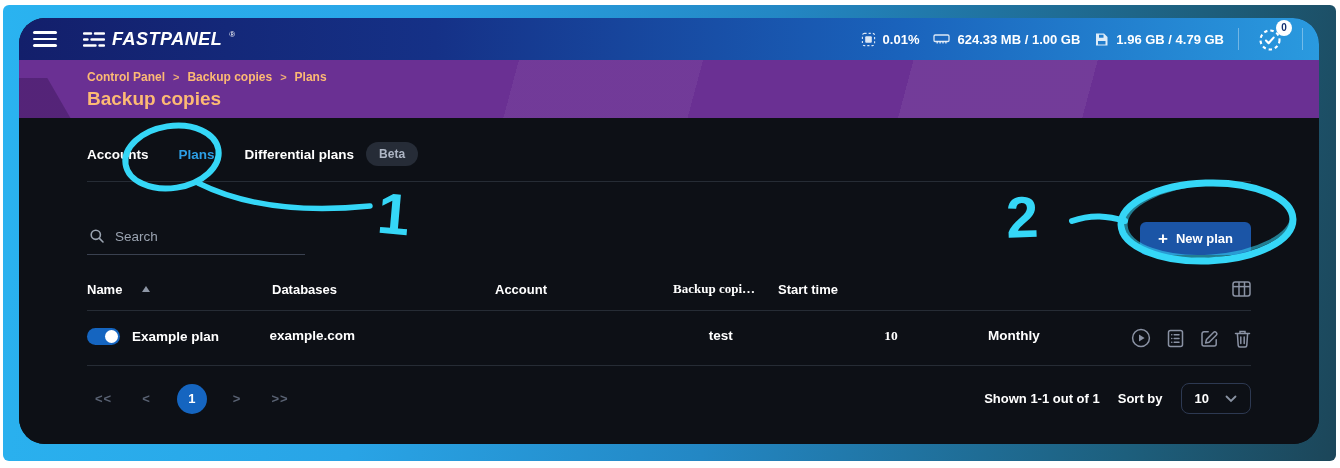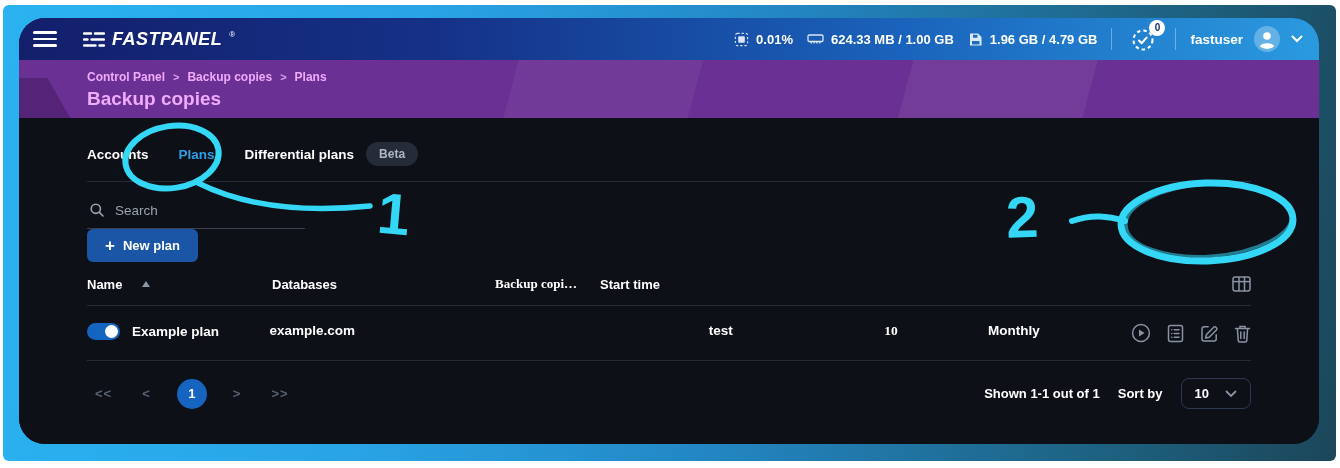--- a/index.html
+++ b/index.html
@@ -36,21 +36,21 @@
   .tasks { position:relative; display:flex; margin:0 4px; cursor:pointer; }
   .badge {
     position:absolute; top:-6px; right:-8px; background:#fff; color:#15306f;
     font-size:10px; font-weight:bold; min-width:16px; height:16px; border-radius:8px;
     display:flex; align-items:center; justify-content:center; padding:0 4px;
   }
   .user { display:flex; align-items:center; gap:10px; cursor:pointer; }
   .username { font-size:13.5px; font-weight:bold; }
 
   
-  .banner { flex:0 0 58px; background:#6a3093; position:relative; overflow:hidden; padding:10px 0 0 68px; color:#f0abfc; }
+  .banner { flex:0 0 58px; background:#6a3093; position:relative; overflow:hidden; padding:10px 0 0 68px; color:#fdba74; }
   .banner::before {
     content:''; position:absolute; inset:0; pointer-events:none;
     background:linear-gradient(105deg, transparent 0 38%, rgba(255,255,255,.05) 38% 52%, transparent 52% 68%, rgba(255,255,255,.06) 68% 82%, transparent 82%);
   }
   .banner::after {
     content:''; position:absolute; left:0; bottom:0; width:90px; height:40px; pointer-events:none;
     background:linear-gradient(60deg, rgba(20,0,40,.25) 0 45%, transparent 46%);
   }
   .breadcrumb { display:flex; gap:8px; font-size:12px; font-weight:bold; align-items:center; position:relative; z-index:1; }
   .crumb { cursor:pointer; }
@@ -59,35 +59,35 @@
 
   
   .content { flex:1; background:#0d1016; padding:0 68px; position:relative; }
 
   .tabs { display:flex; align-items:center; gap:30px; padding:24px 0 15px; border-bottom:1px solid #262c35; }
   .tab { font-size:13.5px; font-weight:bold; color:#fff; cursor:pointer; }
   .tab.active { color:#2d9fe6; }
   .tab-with-badge { display:flex; align-items:center; gap:12px; }
   .beta-pill { background:#262c37; color:#aeb6c4; font-size:12px; font-weight:bold; border-radius:13px; padding:5px 13px;text-align:right; }
 
-  .toolbar { margin-top:16px; display:flex; justify-content:space-between; align-items:flex-start;flex-direction:column; }
+  .toolbar { margin-top:40px; display:flex; justify-content:space-between; align-items:flex-end; }
   .searchbox { width:218px; display:flex; align-items:center; gap:10px; border-bottom:1px solid #3a4150; padding:4px 2px 10px; color:#9aa3b0; }
   .searchbox input {
     background:transparent; border:none; outline:none; color:#d7dbe2;
     font-size:13.5px; width:100%; font-family:"Liberation Sans", sans-serif;
   }
   .searchbox input::placeholder { color:#9aa3b0; opacity:1; }
   .new-plan-btn {
     background:#1b55a6; color:#fff; border:none; border-radius:6px; padding:9px 18px;
     font-size:13px; font-weight:bold; display:flex; align-items:center; gap:8px; cursor:pointer;
     font-family:"Liberation Sans", sans-serif;
   }
   .new-plan-btn .plus { font-size:17px; font-weight:bold; line-height:13px; }
 
-  .thead { display:flex; align-items:center; margin-top:14px; padding-bottom:13px; border-bottom:1px solid #262c35; color:#fff; font-size:13px; font-weight:bold; }
+  .thead { display:flex; align-items:center; margin-top:26px; padding-bottom:13px; border-bottom:1px solid #262c35; color:#fff; font-size:13px; font-weight:bold; }
   .trow  { display:flex; align-items:flex-start; padding:17px 0; border-bottom:1px solid #262c35; color:#fff; font-size:13.5px; font-weight:bold; }
   .col-name{width:185px; display:flex; align-items:center; gap:12px;}
   .col-sites{width:222px;} .col-db{width:223px;} .col-account{width:178px;}
   .col-backup{width:105px;font-family:Liberation Serif, serif;} .col-start{width:145px;}
   .col-actions{flex:1; display:flex; justify-content:flex-end; align-items:center; gap:15px; color:#8a92a4;}
   .sort-tri { display:inline-block; width:0; height:0; border-left:4.5px solid transparent; border-right:4.5px solid transparent; border-bottom:6px solid #8d96a5; margin-left:8px; }
   .icon-btn { display:flex; cursor:pointer; color:#8a92a4; }
 
   .toggle { width:33px; height:17px; border-radius:9px; background:#1565c0; position:relative; cursor:pointer; flex:0 0 33px; }
   .toggle .knob { position:absolute; right:2px; top:2px; width:13px; height:13px; border-radius:50%; background:#fff; }
@@ -167,35 +167,20 @@
         </div>
         <span class="vdiv"></span>
         <div class="tasks">
           <svg width="27" height="27" viewBox="0 0 27 27">
               <circle cx="13" cy="14" r="9.5" fill="none" stroke="#fff" stroke-width="2.1" stroke-dasharray="3.4 3"></circle>
               <path d="M9 14.6 l2.6 2.6 5-5.6" stroke="#fff" stroke-width="2.1" fill="none" stroke-linecap="round" stroke-linejoin="round"></path>
             </svg>
           <span class="badge">0</span>
         </div>
         <span class="vdiv"></span>
-        <div class="user">
-          <span class="username">fastuser</span>
-          <span style="display:flex;">
-            <svg width="28" height="28" viewBox="0 0 28 28">
-                <circle cx="14" cy="14" r="13" fill="rgba(255,255,255,.28)"></circle>
-                <circle cx="14" cy="11" r="3.8" fill="#fff"></circle>
-                <path d="M6.8 21.5c1.6-4.4 12.8-4.4 14.4 0a13 13 0 0 1-14.4 0z" fill="#fff"></path>
-              </svg>
-          </span>
-          <span style="display:flex;">
-            <svg width="12" height="8" viewBox="0 0 12 8">
-                <path d="M1.5 1.5 6 6 10.5 1.5" stroke="#fff" stroke-width="2" fill="none" stroke-linecap="round"></path>
-              </svg>
-          </span>
-        </div>
       </div>
     </div>
 
     <div class="banner">
       <div class="breadcrumb">
         <span class="crumb">Control Panel</span>
         <span class="crumb-sep">&gt;</span>
         <span class="crumb">Backup copies</span>
         <span class="crumb-sep">&gt;</span>
         <span class="crumb">Plans</span>
@@ -229,20 +214,21 @@
           <span>New plan</span>
         </button>
       </div>
 
       <div class="thead">
         <div class="col-name">
           <span>Name</span>
             <span class="sort-tri"></span>
         </div>
         <div class="col-db">Databases</div>
+        <div class="col-account">Account</div>
         <div class="col-backup">Backup copi…</div>
         <div class="col-start">Start time</div>
         <div class="col-actions">
           <span class="icon-btn">
             <svg width="19" height="16" viewBox="0 0 19 16">
                 <rect x="1" y="1" width="17" height="14" rx="2.2" fill="none" stroke="currentColor" stroke-width="1.5"></rect>
                 <line x1="7" y1="1" x2="7" y2="15" stroke="currentColor" stroke-width="1.5"></line>
                 <line x1="12.5" y1="1" x2="12.5" y2="15" stroke="currentColor" stroke-width="1.5"></line>
                 <line x1="1" y1="5.6" x2="18" y2="5.6" stroke="currentColor" stroke-width="1.5"></line>
               </svg>

